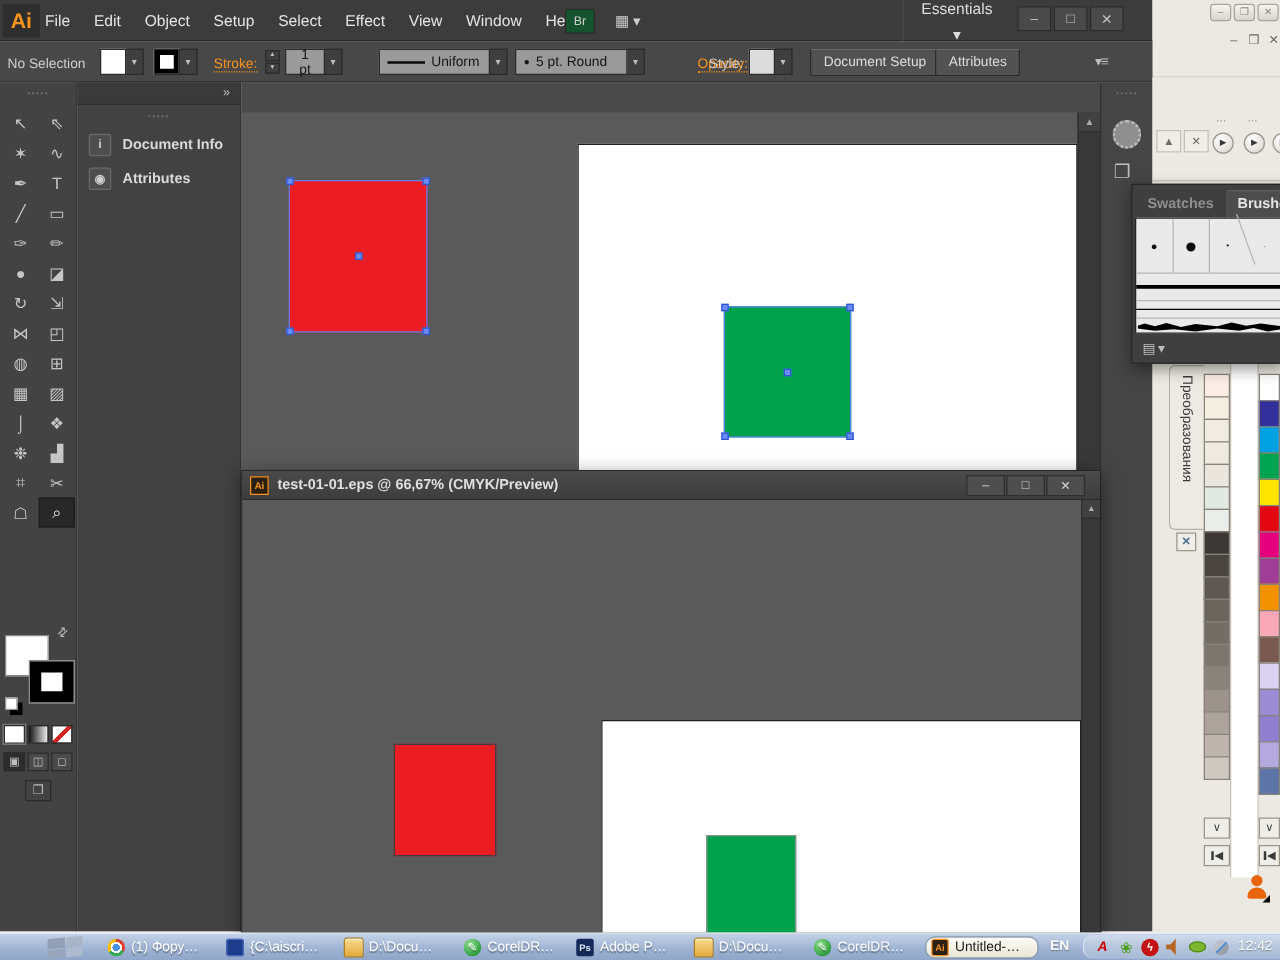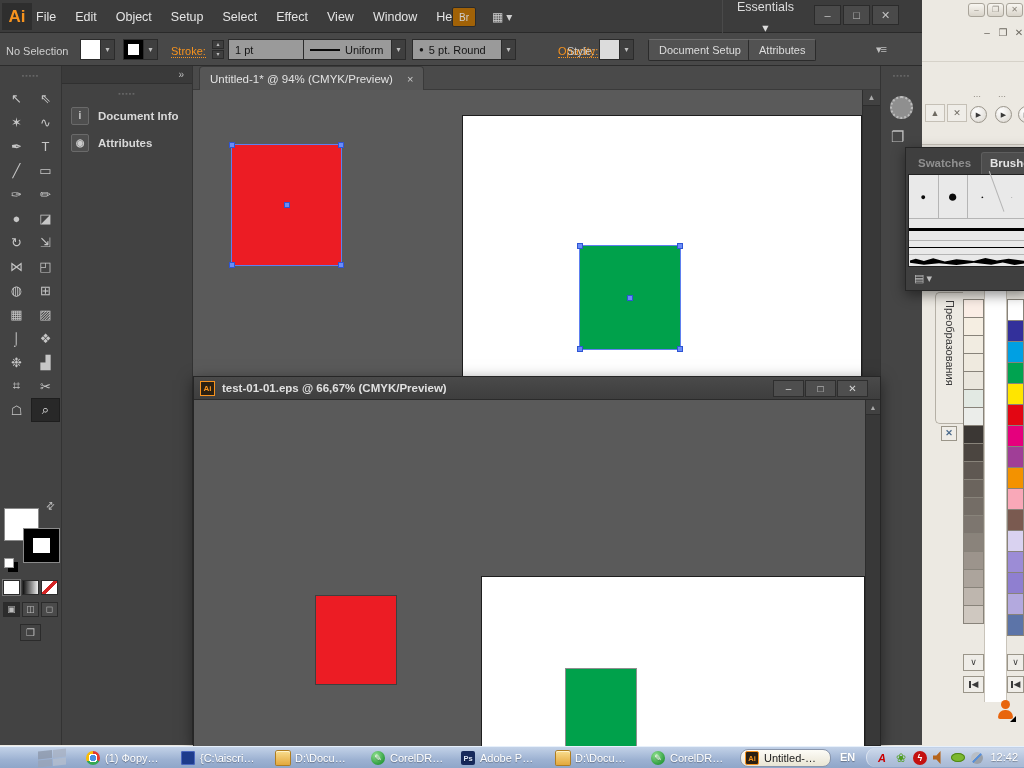--- a/index.html
+++ b/index.html
@@ -5,21 +5,21 @@
   * { box-sizing: border-box; margin: 0; padding: 0; }
   html,body { width:1024px; height:768px; }
   body { font-family:"Liberation Sans", sans-serif; background:#ECE9E2; position:relative; overflow:hidden; width:1024px; height:768px; }
   .abs { position:absolute; }
 
   
   #menubar { left:0; top:0; width:922px; height:33px; background:#3C3C3C; border-bottom:1px solid #2A2A2A; color:#E4E4E4; }
   #ai-logo { left:2px; top:3px; width:30px; height:27px; color:#F7931E; font-weight:bold; font-size:17px; display:flex; align-items:center; justify-content:center; background:#2E2E2E; }
   #menus { left:36px; top:0; height:33px; display:flex; align-items:center; gap:19px; font-size:12.5px; }
   .menu-item { cursor:default; }
-  #br-btn { left:452px; top:7px; width:24px; height:20px; background:#a16207; border:1px solid #2B2B2B; color:#CFCFCF; font-size:10px; display:flex; align-items:center; justify-content:center; border-radius:2px; }
+  #br-btn { left:452px; top:7px; width:24px; height:20px; background:#14532d; border:1px solid #2B2B2B; color:#CFCFCF; font-size:10px; display:flex; align-items:center; justify-content:center; border-radius:2px; }
   #layout-btn { left:492px; top:7px; height:20px; display:flex; align-items:center; gap:3px; color:#CFCFCF; font-size:12px; }
   #workspace { left:722px; top:0; height:33px; display:flex; align-items:center; gap:6px; font-size:12.5px; color:#DDD; border-left:1px solid #4A4A4A; padding-left:14px;flex-direction:column; }
   #app-winbtns { left:814px; top:5px; display:flex; gap:2px; }
   #app-winbtns span { width:27px; height:20px; background:#4A4A4A; border:1px solid #2B2B2B; color:#C4C4C4; font-size:11px; display:flex; align-items:center; justify-content:center; }
 
   
   #corner { left:922px; top:0; width:102px; height:62px; background:#ECE9E2; border-bottom:1px solid #D6D2C9; }
   .xp-btn-row { position:absolute; display:flex; gap:2px; }
   .xp-btn { width:17px; height:14px; background:linear-gradient(#F8F6F1,#D9D4CA); border:1px solid #A9A49A; border-radius:3px; color:#8A857C; font-size:8px; line-height:12px; text-align:center; }
   .flat-btn { width:14px; height:16px; color:#6E6A62; font-size:10px; line-height:16px; text-align:center; }
@@ -215,21 +215,21 @@
   <div class="swatch-combo" style="left:123px;">
     <span class="swatch stroke-sw"></span>
     <span class="combo-arrow">▾</span>
   </div>
   <span class="cb-label cb-orange" style="left:171px;">Stroke:</span>
   <div class="spinner">
     <span>▴</span>
     <span>▾</span>
   </div>
   <div class="field-combo" style="left:228px;">
-    <span class="field-val" style="width:76px;">1 pt</span>
+    <span class="field-val" style="width:32px;text-align:center;">1 pt</span>
     <span class="combo-arrow">▾</span>
   </div>
   <div class="field-combo" style="left:303px;">
     <span class="field-val" style="width:89px;">
         <i class="profile-line"></i>
         <span>Uniform</span>
       </span>
     <span class="combo-arrow">▾</span>
   </div>
   <div class="field-combo" style="left:412px;">
@@ -310,26 +310,20 @@
     <span class="pi-icon">i</span>
     <span>Document Info</span>
   </div>
   <div class="panel-item">
     <span class="pi-icon">◉</span>
     <span>Attributes</span>
   </div>
 </div>
 
 <div class="abs" id="docarea">
-  <div id="tabbar">
-    <div id="doc-tab">
-      <span>Untitled-1* @ 94% (CMYK/Preview)</span>
-      <span class="close">×</span>
-    </div>
-  </div>
   <div class="abs" id="canvas1">
     <div class="artboard" style="left:269px; top:25px; width:400px; height:330px;"></div>
     <div class="art-obj sel" style="left: 38px; top: 54px; width: 111px; height: 122px; background-color: rgb(236, 28, 36);">
       <i class="handle h-tl"></i>
         <i class="handle h-tr"></i>
         <i class="handle h-bl"></i>
         <i class="handle h-br"></i>
         <i class="handle h-c"></i>
     </div>
     <div class="art-obj sel" style="left: 386px; top: 155px; width: 102px; height: 105px; background-color: rgb(0, 161, 75);">

